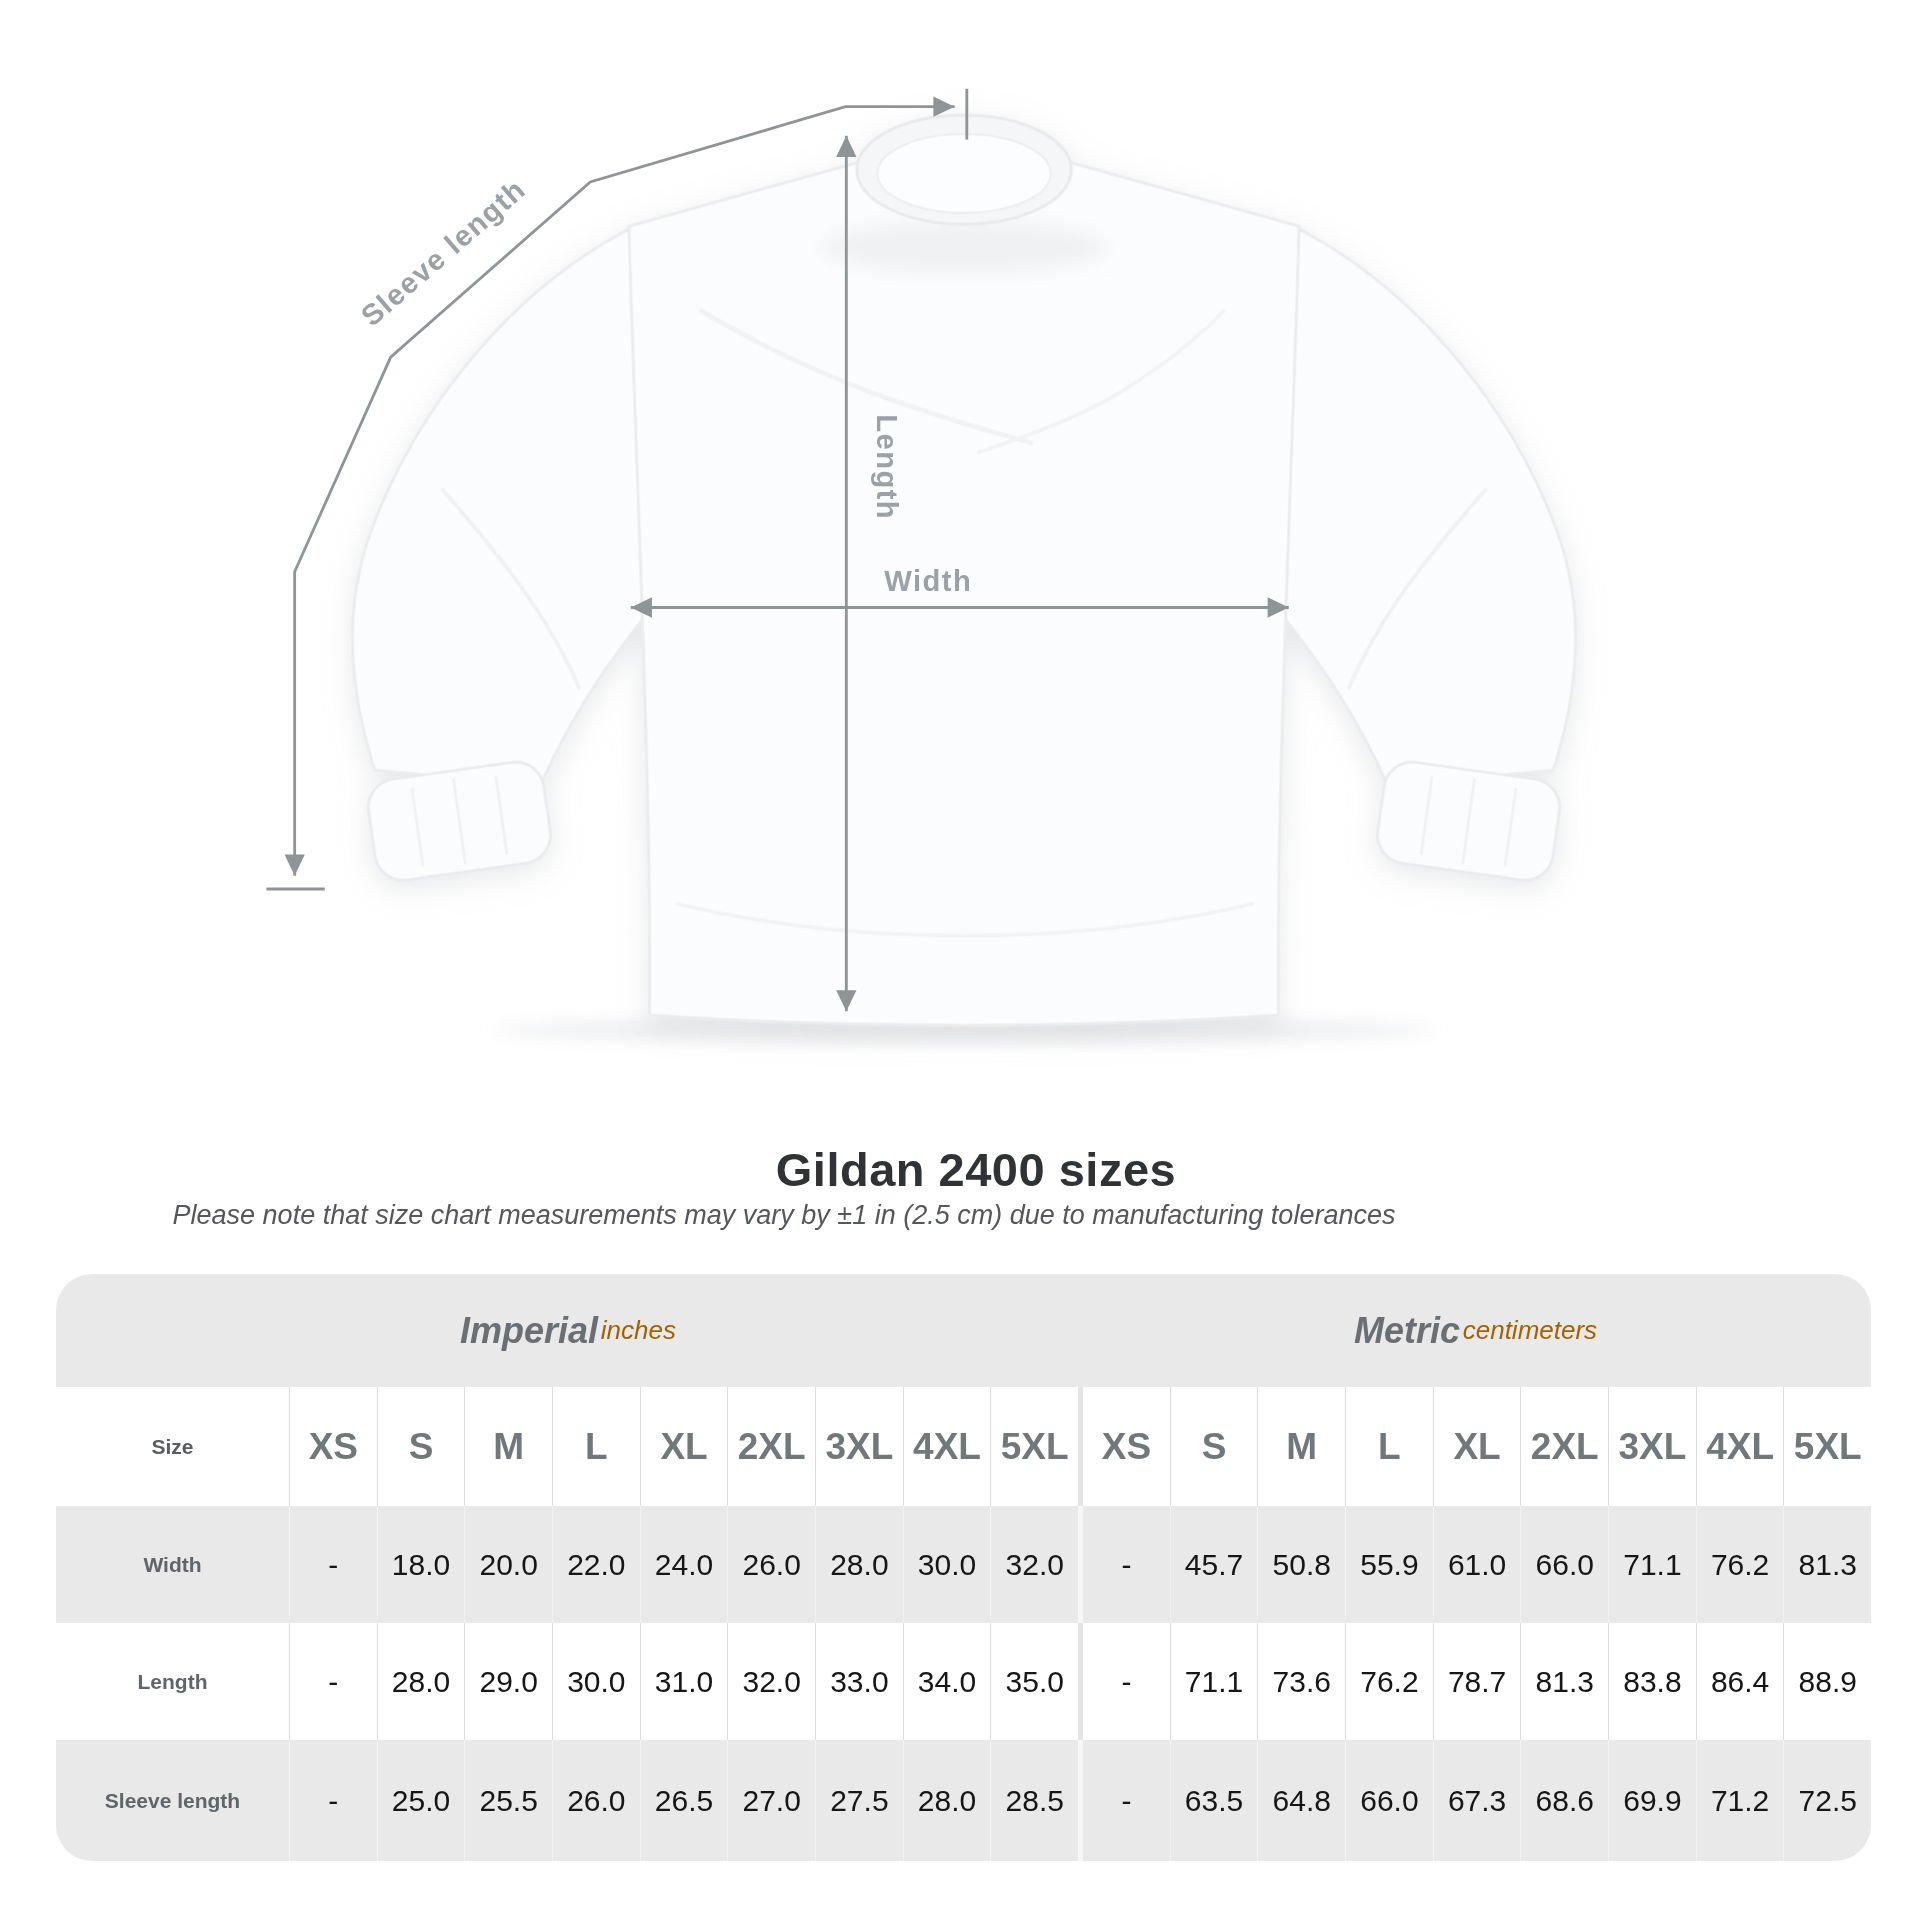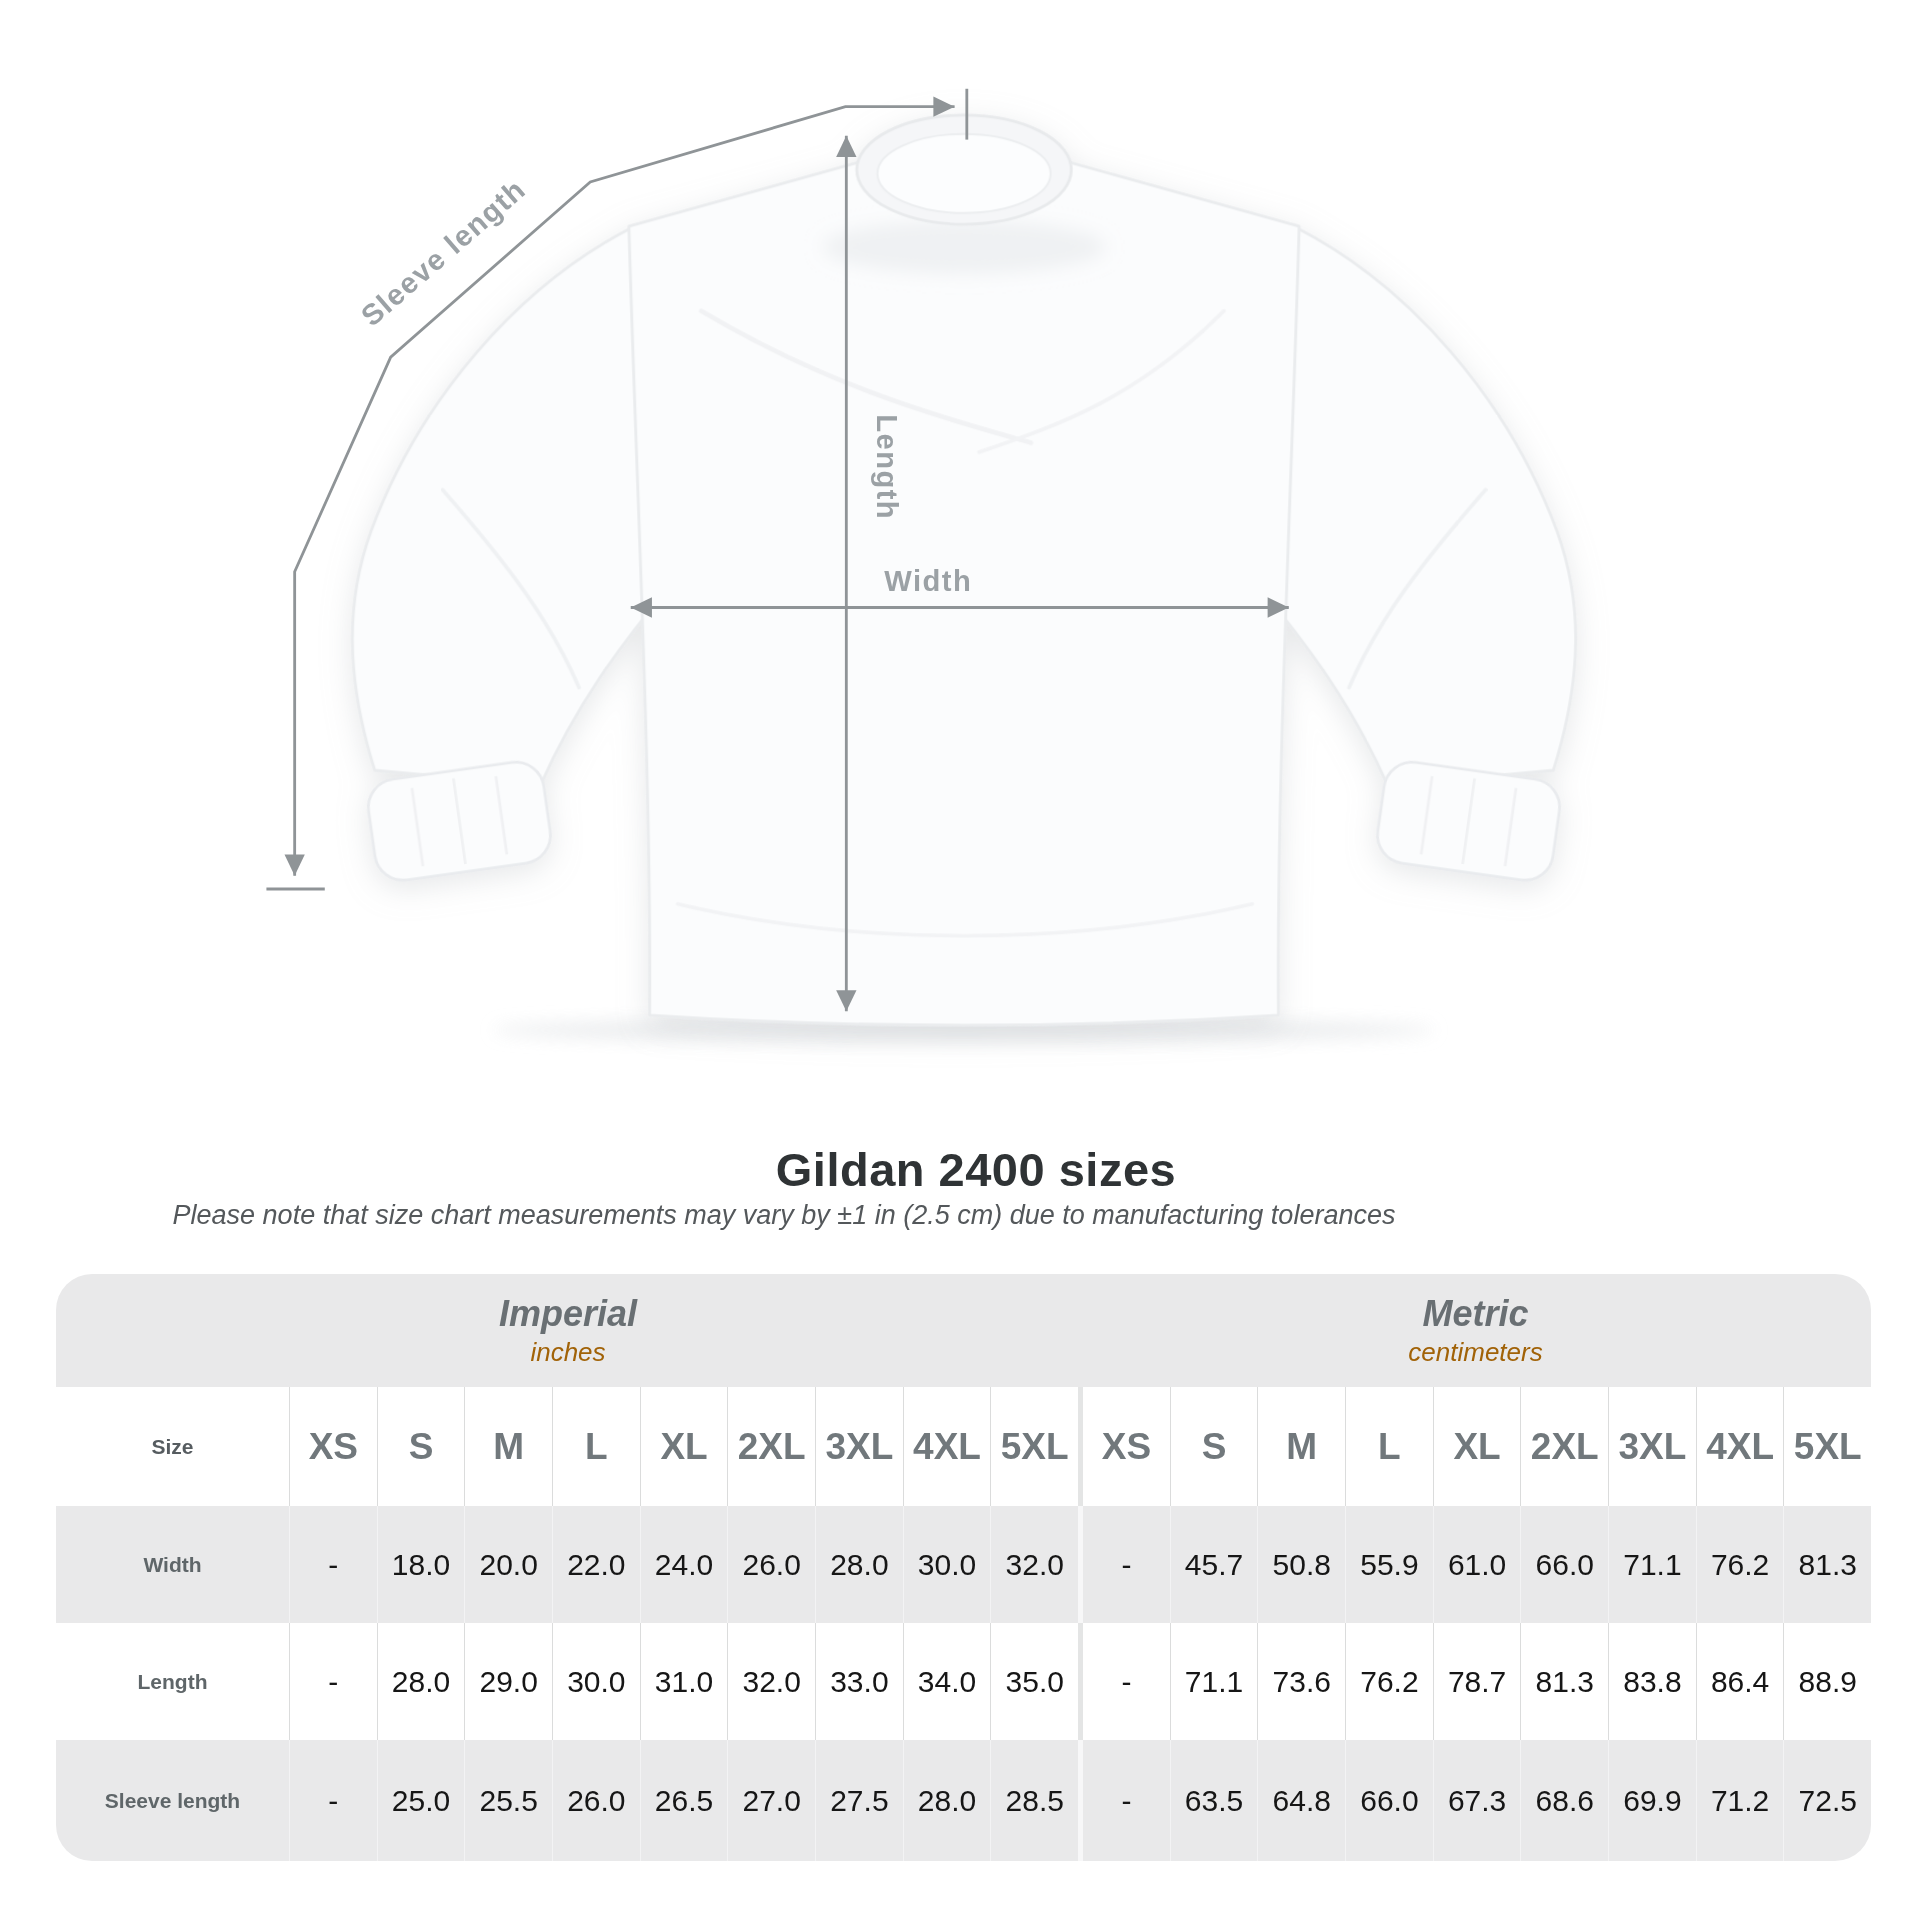--- a/index.html
+++ b/index.html
@@ -13,21 +13,21 @@
 
   
   .title{position:absolute;top:1130px;left:0;width:1928px;text-align:center;margin:12px;
          font-size:47px;font-weight:bold;color:#2f3335;letter-spacing:0.5px}
   .subtitle{position:absolute;top:1200px;left:0;width:1568px;text-align:center;margin:0;
             font-size:27px;font-style:italic;color:#54585b}
 
   
   .table{position:absolute;left:56px;top:1274px;width:1815px}
   .unitband{display:flex;height:113px;background:#e9e9ea;border-radius:36px 36px 0 0}
-  .ug{width:1024px;display:flex;flex-direction:column;justify-content:center;align-items:center;gap:2.8px}
+  .ug{width:1024px;display:flex;flex-direction:row;justify-content:center;align-items:center;gap:2.8px}
   .ug.metric{width:auto;flex:1}
   .ul{font-size:36px;font-weight:bold;font-style:italic;color:#696f73}
   .us{font-size:26px;font-style:italic;color:#a16207}
 
   .trow{display:flex;align-items:stretch}
   .trow.sizerow{height:119px;background:#fff}
   .trow.data{height:117px;background:#fff}
   .trow.gray{background:#e9e9ea}
   .trow.last{height:121px;border-radius:0 0 36px 36px;overflow:hidden}
 

